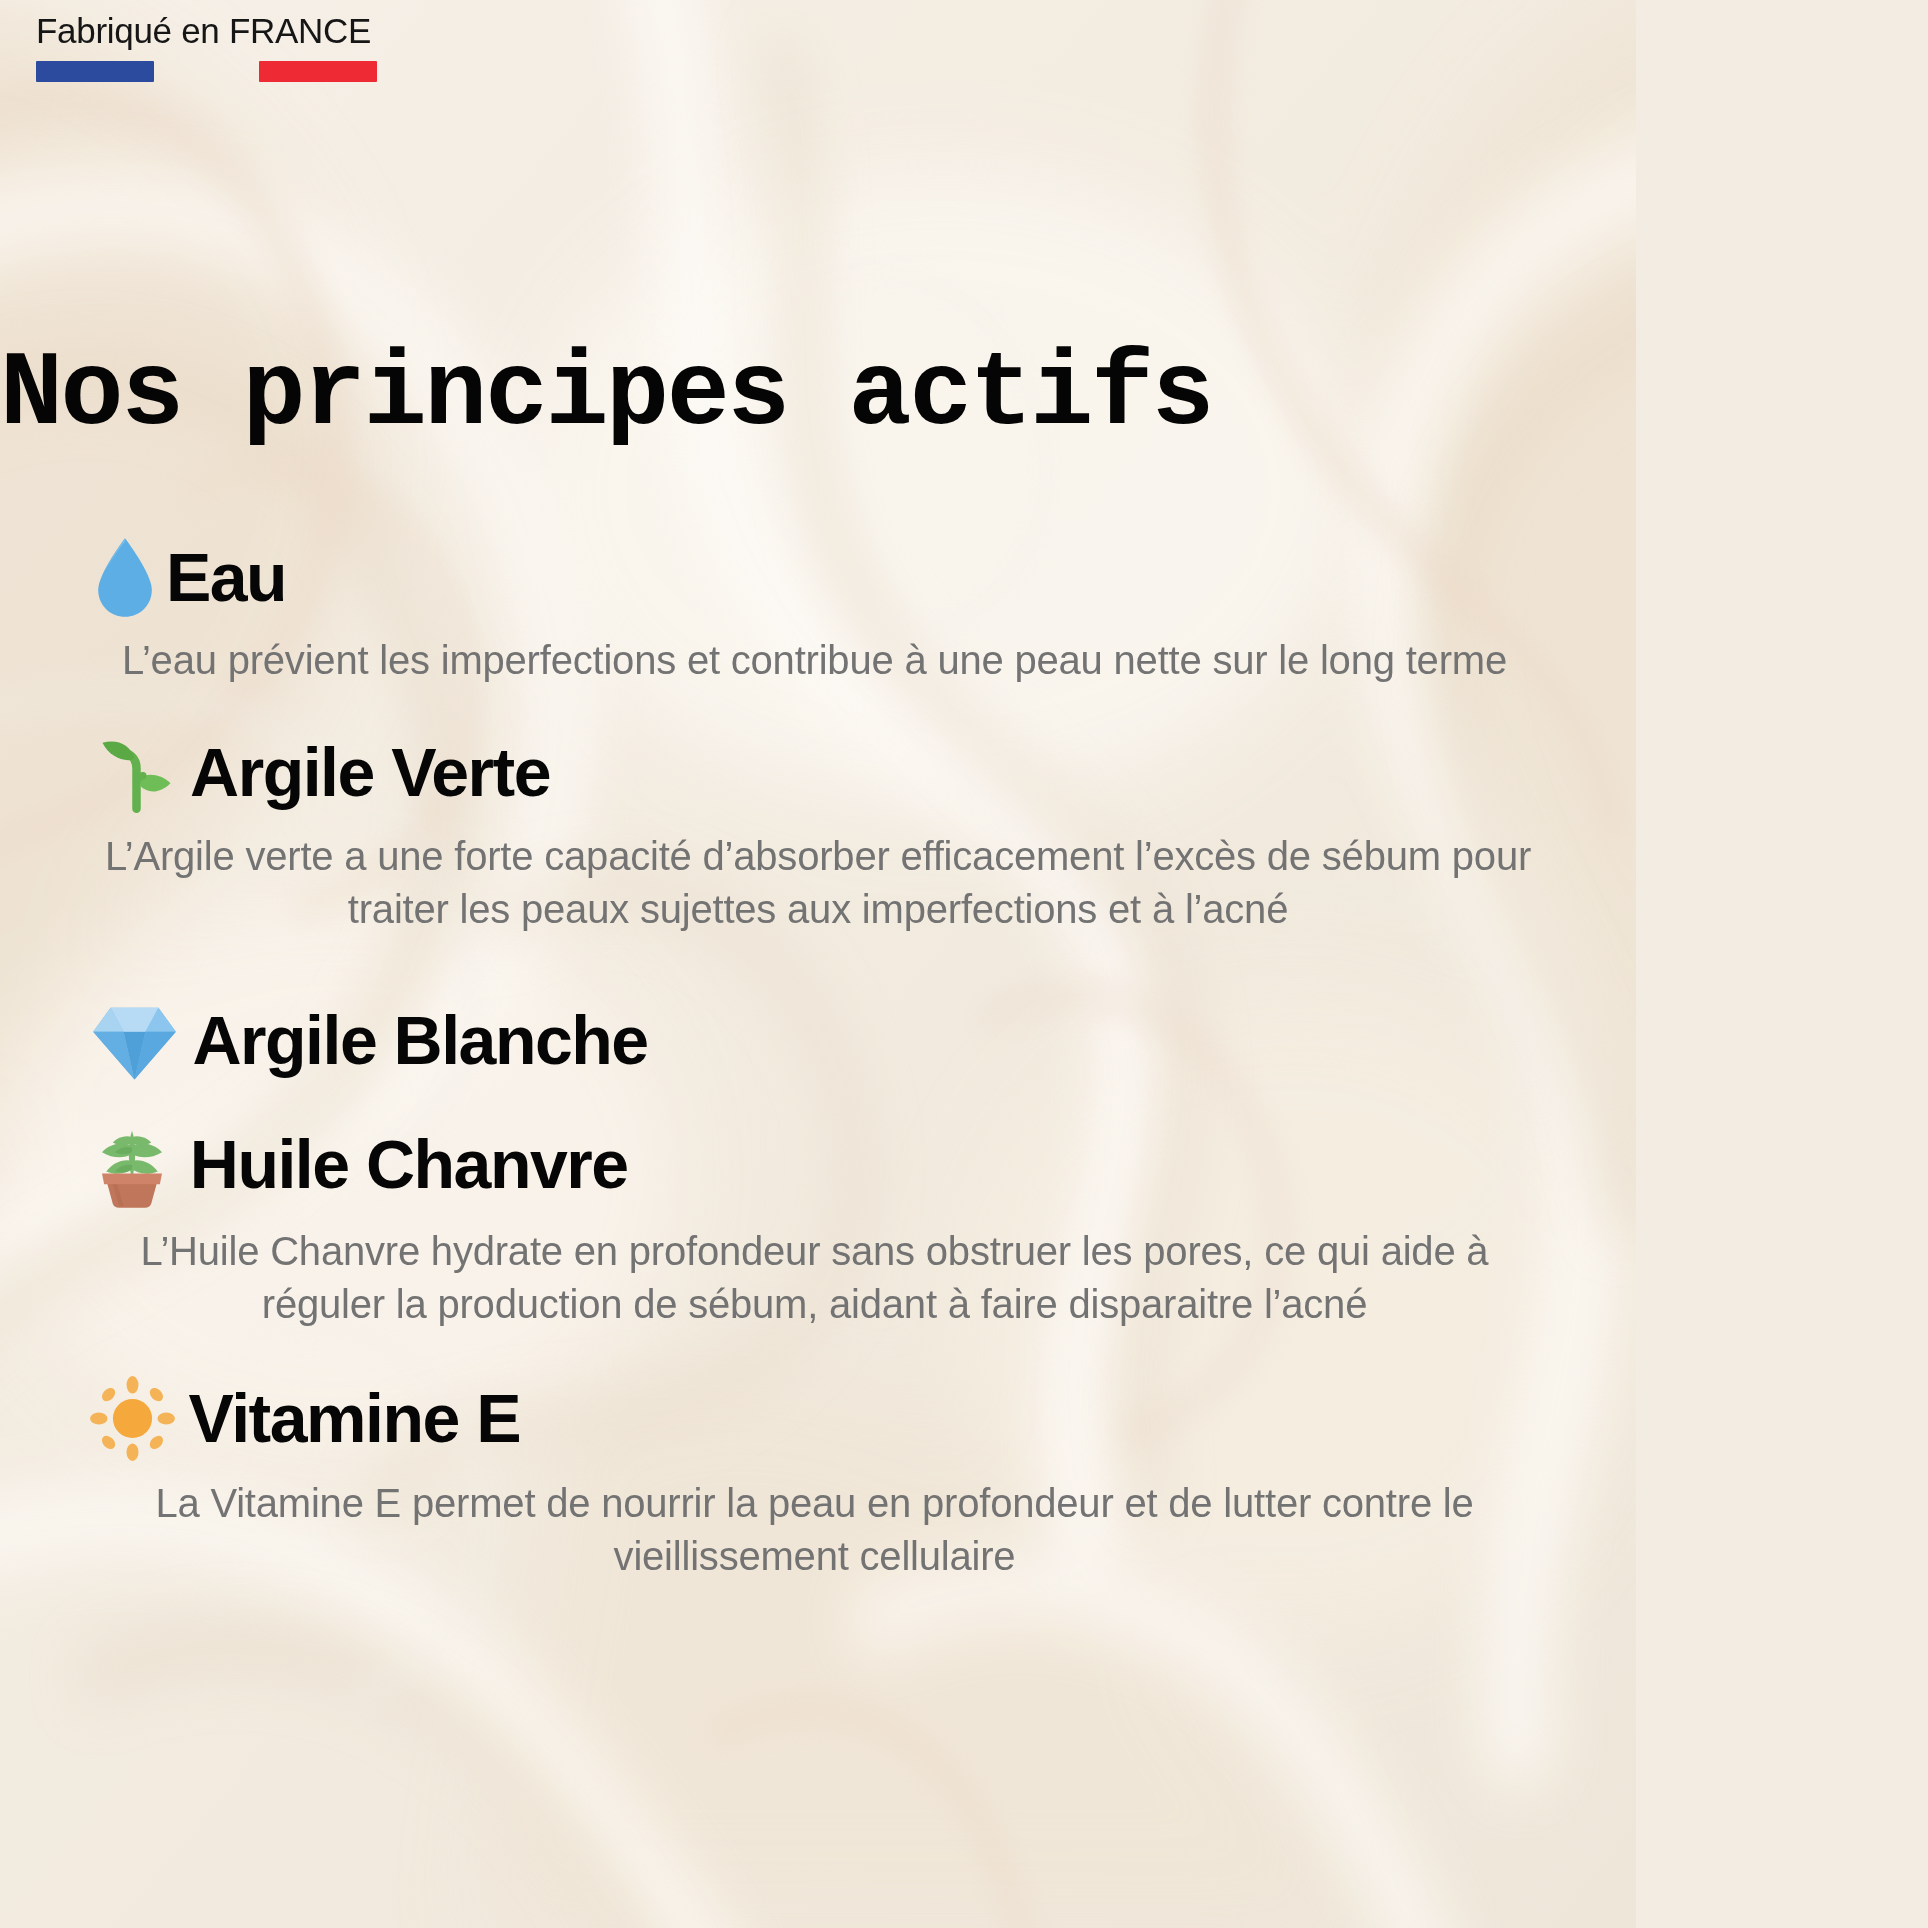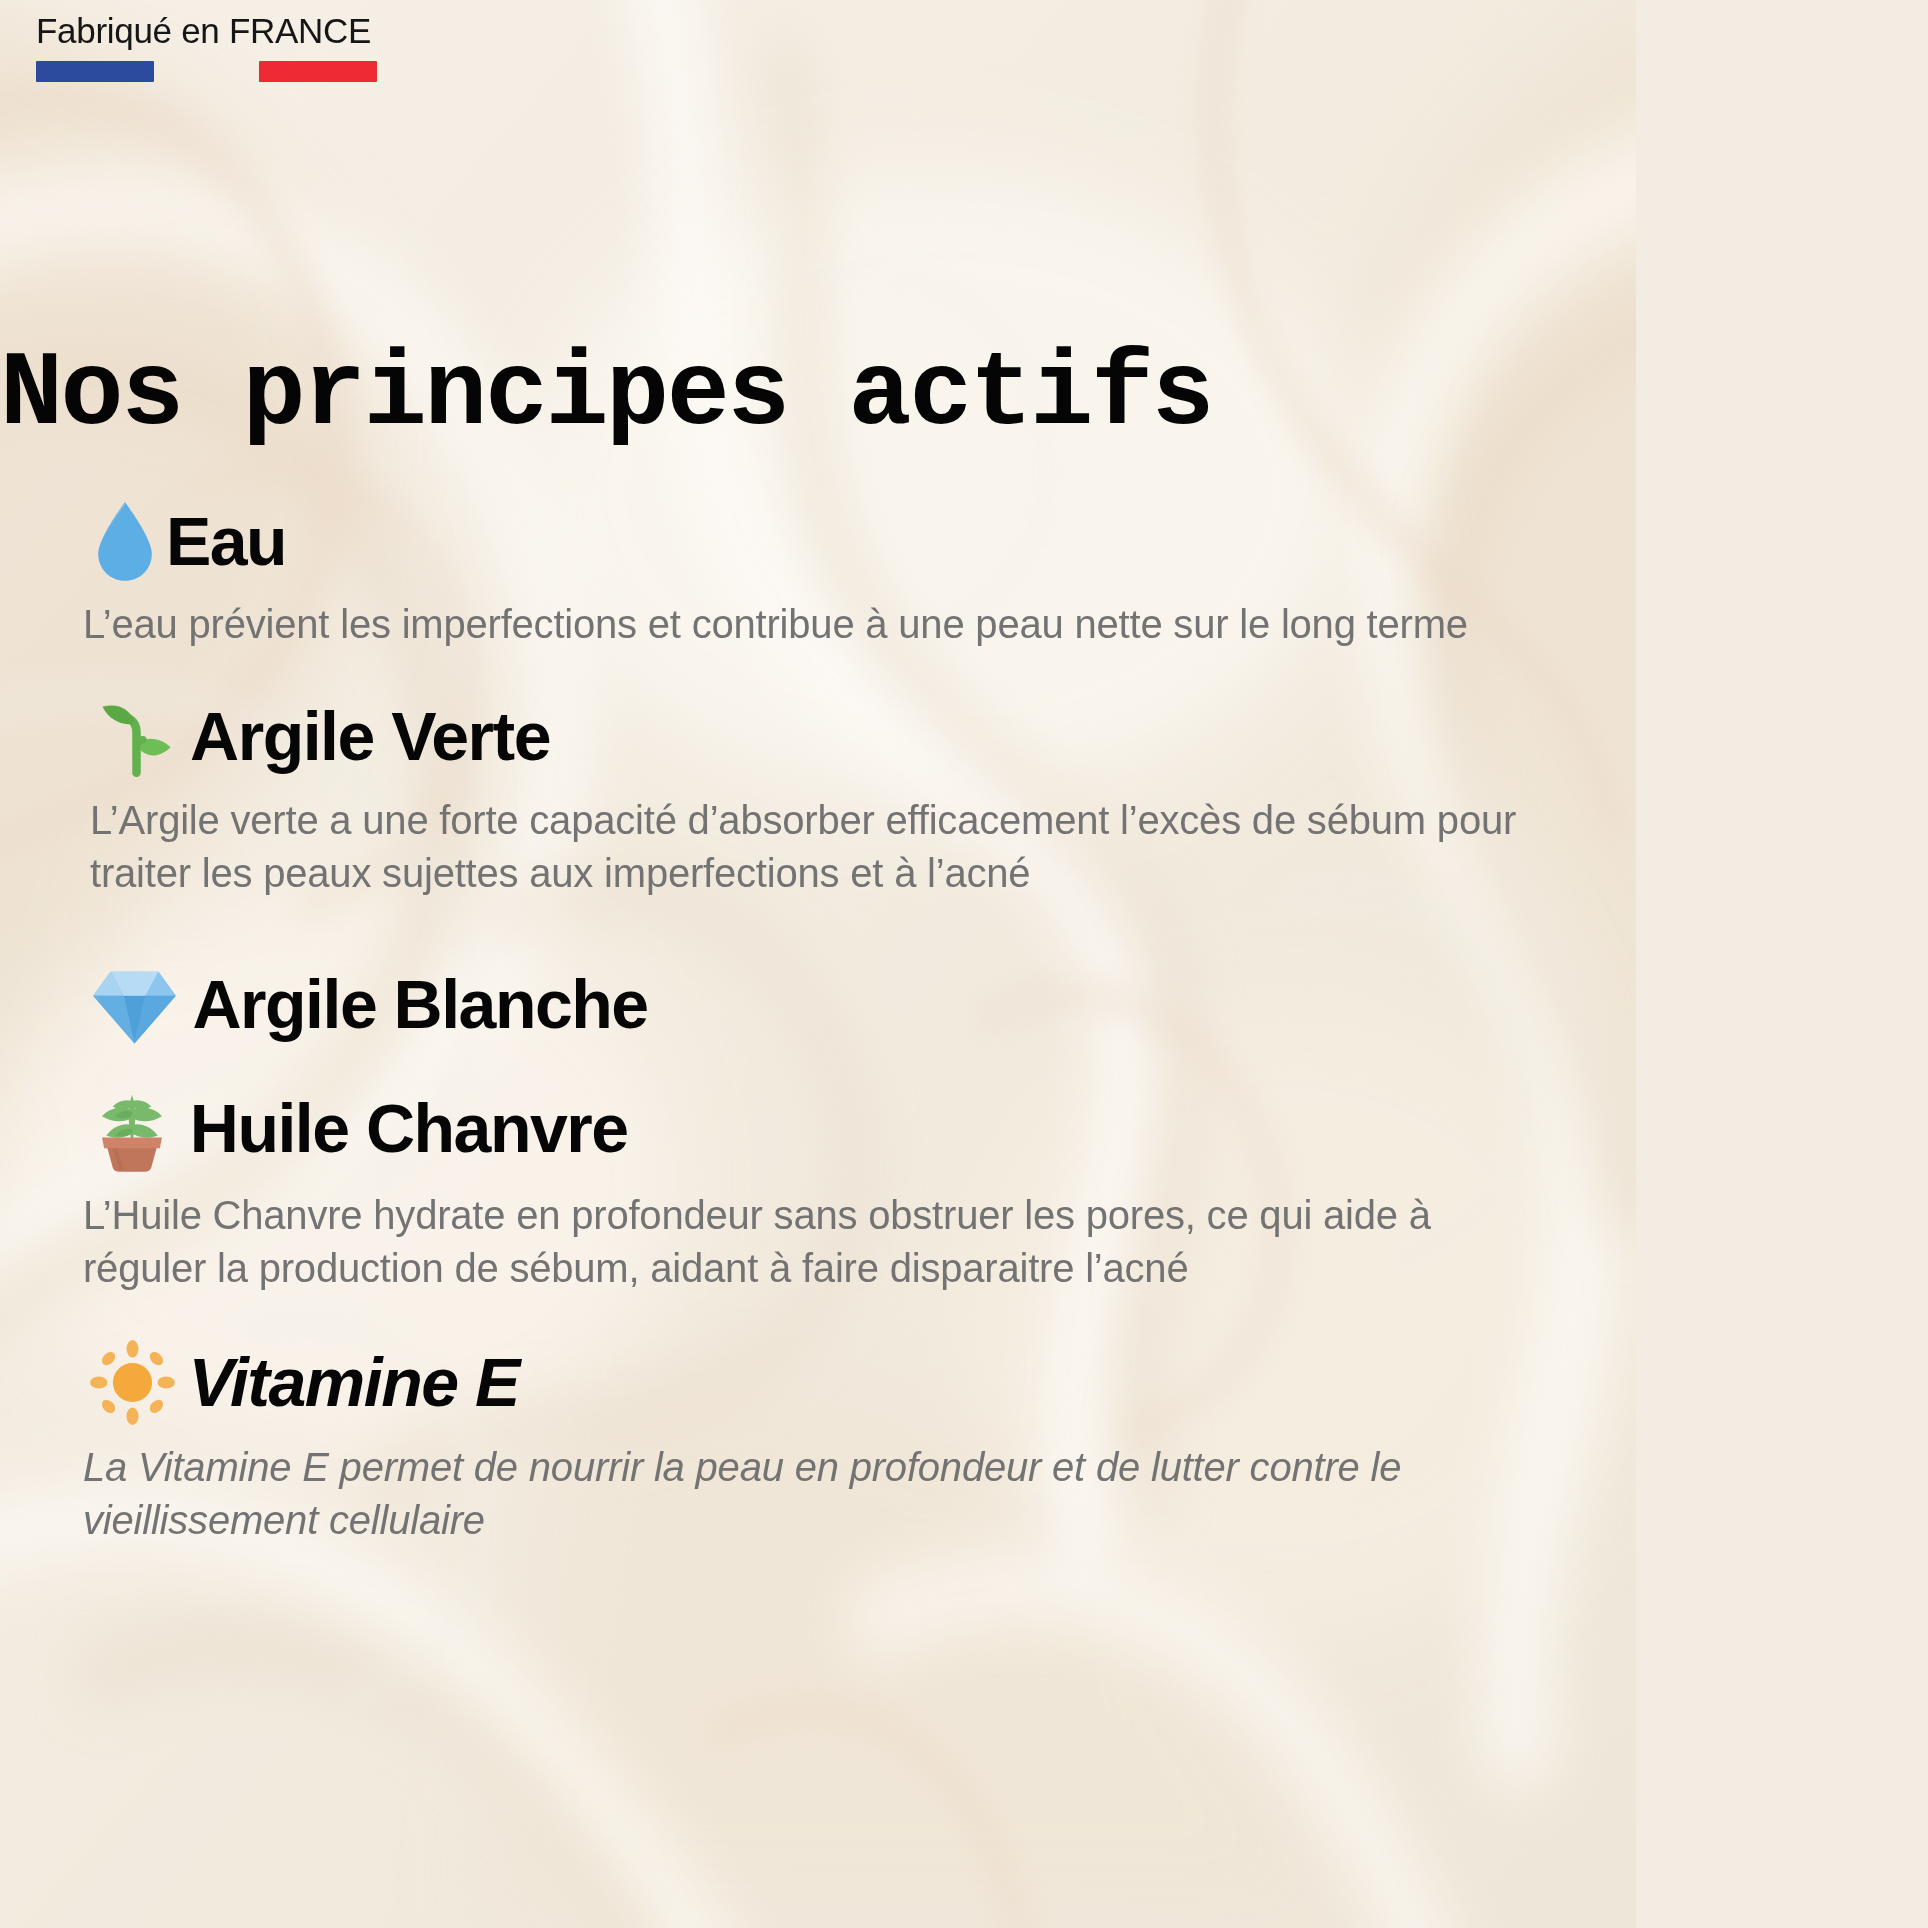--- a/index.html
+++ b/index.html
@@ -79,25 +79,26 @@
     font-weight: 700;
     color: #050505;
     letter-spacing: -2.4px;
     line-height: 1.0;
     font-family: Liberation Mono, monospace;
   }
 
   
   .list {
     position: absolute;
-    top: 500px;
+    top: 536px;
     left: 0;
     width: 100%;
     box-sizing: border-box;
     padding: 0 90px 0 83px;
+    text-align: center;
   }
 
   .item { position: relative; }
   .item-head {
     display: flex;
     align-items: center;
     gap: 0px;
   }
   .icon-wrap {
     flex: 0 0 auto;
@@ -120,21 +121,21 @@
     line-height: 1.33;
     letter-spacing: -0.2px;
     margin-top: 15px;
   }
 
   
   .item-eau       { margin-top: 0px; }
   .item-verte     { margin-top: 43px; margin-left: 7px; }
   .item-blanche   { margin-top: 64px; }
   .item-chanvre   { margin-top: 38px; }
-  .item-vitaminee { margin-top: 44px; font-style: italic; }
+  .item-vitaminee { margin-top: 44px; }
 
   .icon-eau      { width: 66px; height: 83px; margin-left: 9.4px; margin-right: 7.5px; }
   .icon-verte    { width: 85px; height: 85px; margin-left: 3.8px; margin-right: 11.3px; }
   .icon-blanche  { width: 87px; height: 81px; margin-left: 7.5px; margin-right: 15px; }
   .icon-chanvre  { width: 90px; height: 90px; margin-left: 3.8px; margin-right: 13px; }
   .icon-vitamine { width: 87px; height: 87px; margin-left: 5.6px; margin-right: 13px; }
 </style>
 </head>
 <body>
 

